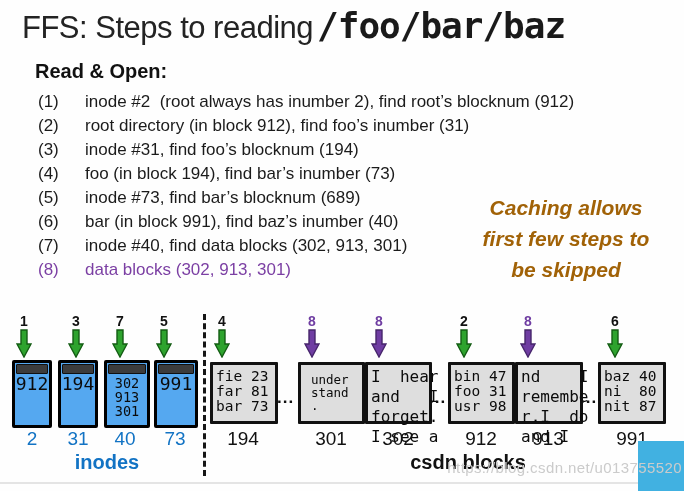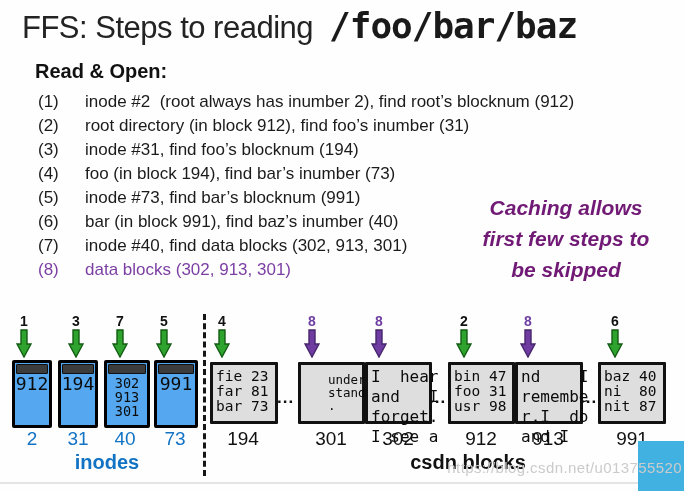--- a/index.html
+++ b/index.html
@@ -3,44 +3,44 @@
 <meta charset="utf-8">
 <style>
   html,body{margin:0;padding:0;background:#fff;}
   #slide{
     position:relative;width:684px;height:491px;background:#fefefe;overflow:hidden;
     font-family:"Liberation Sans",sans-serif;color:#191919;
   }
   
   .title-row{position:absolute;left:22px;top:5px;display:flex;align-items:baseline;white-space:nowrap;}
   .title-sans{font-size:31px;font-weight:400;letter-spacing:-0.5px;color:#232323;}
-  .title-mono{font-family:"DejaVu Sans Mono",monospace;font-size:36px;font-weight:700;color:#1a1a1a;margin-left:16px;letter-spacing:-1px;}
+  .title-mono{font-family:"DejaVu Sans Mono",monospace;font-size:36px;font-weight:700;color:#1a1a1a;margin-left:4px;letter-spacing:-1px;}
   
   .section-heading{position:absolute;left:35px;top:60px;font-size:20px;font-weight:700;color:#111;}
   .steps{position:absolute;left:38px;top:90px;width:470px;}
   .step{display:flex;height:24px;line-height:24px;font-size:17px;color:#1b1b1b;}
   .step .num{width:47px;flex:0 0 47px;}
   .step .txt{white-space:pre;text-align:right;}
   .step.purple{color:#7b3fa3;}
   
   .note{position:absolute;left:448px;top:192px;width:236px;text-align:center;
-        font-size:21px;font-style:italic;font-weight:600;color:#701a75;line-height:31px;}
+        font-size:21px;font-style:italic;font-weight:600;color:#a16207;line-height:31px;}
   
   .arrow{position:absolute;width:24px;text-align:center;top:314px;}
   .arrow .alabel{font-size:14px;font-weight:700;line-height:14px;margin-bottom:1px;color:#111;}
   .arrow.purple .alabel{color:#6f3da2;}
   .arrow svg{display:block;margin:0 auto;}
   .ibox{position:absolute;top:360px;height:62px;background:#55a8f0;border:3px solid #000;border-radius:2px;}
   .ihead{height:8px;margin:1px 1px 0 1px;background:#3c3c3c;border:1px solid #101010;border-radius:1px;}
   .itext{font-family:"DejaVu Sans Mono",monospace;font-size:18px;line-height:18px;color:#0b0b0b;text-align:center;white-space:pre;margin-top:1px;}
   .ibox.multi .itext{font-size:13.5px;line-height:14px;text-align:center;margin-top:2px;}
   .dbox{position:absolute;top:362px;height:56px;background:#dedede;border:3px solid #111;border-radius:1px;}
   .dtext{font-family:"DejaVu Sans Mono",monospace;font-size:12.5px;line-height:13px;color:#0b0b0b;white-space:pre;padding:3px 4px 0 3px;}
   .dbox.small .dtext{font-size:16px;line-height:20px;padding-top:2px;}
-  .dbox.pad .dtext{padding:8px 2px 0 10px;margin-left:17px;}
+  .dbox.pad .dtext{padding:8px 2px 0 10px;}
   .dbox.big .dtext{font-size:14.5px;line-height:15px;padding-top:4px;}
   .blknum{position:absolute;top:428px;width:60px;text-align:center;font-size:19px;color:#111;}
   .blknum.blue{color:#1273c4;}
   .ellipsis{position:absolute;top:388px;font-size:17px;font-weight:700;letter-spacing:1px;color:#111;}
   .dash-sep{position:absolute;left:203px;top:314px;height:162px;width:0;border-left:3px dashed #161616;}
   .group-label{position:absolute;top:451px;font-size:20px;font-weight:700;}
   .group-label.inodes{left:47px;width:120px;text-align:center;color:#1273c4;}
   .group-label.datablocks{left:388px;width:160px;text-align:center;color:#111;}
   
   .bottom-edge{position:absolute;left:0;top:482px;width:684px;height:2px;background:#e4e4e4;}
@@ -71,21 +71,21 @@
     <div class="step">
         <span class="num">(3)</span>
         <span class="txt">inode #31, find foo’s blocknum (194)</span>
       </div>
     <div class="step">
         <span class="num">(4)</span>
         <span class="txt">foo (in block 194), find bar’s inumber (73)</span>
       </div>
     <div class="step">
         <span class="num">(5)</span>
-        <span class="txt">inode #73, find bar’s blocknum (991)</span>
+        <span class="txt">inode #73, find bar’s blocknum (689)</span>
       </div>
     <div class="step">
         <span class="num">(6)</span>
         <span class="txt">bar (in block 991), find baz’s inumber (40)</span>
       </div>
     <div class="step">
         <span class="num">(7)</span>
         <span class="txt">inode #40, find data blocks (302, 913, 301)</span>
       </div>
     <div class="step purple">

